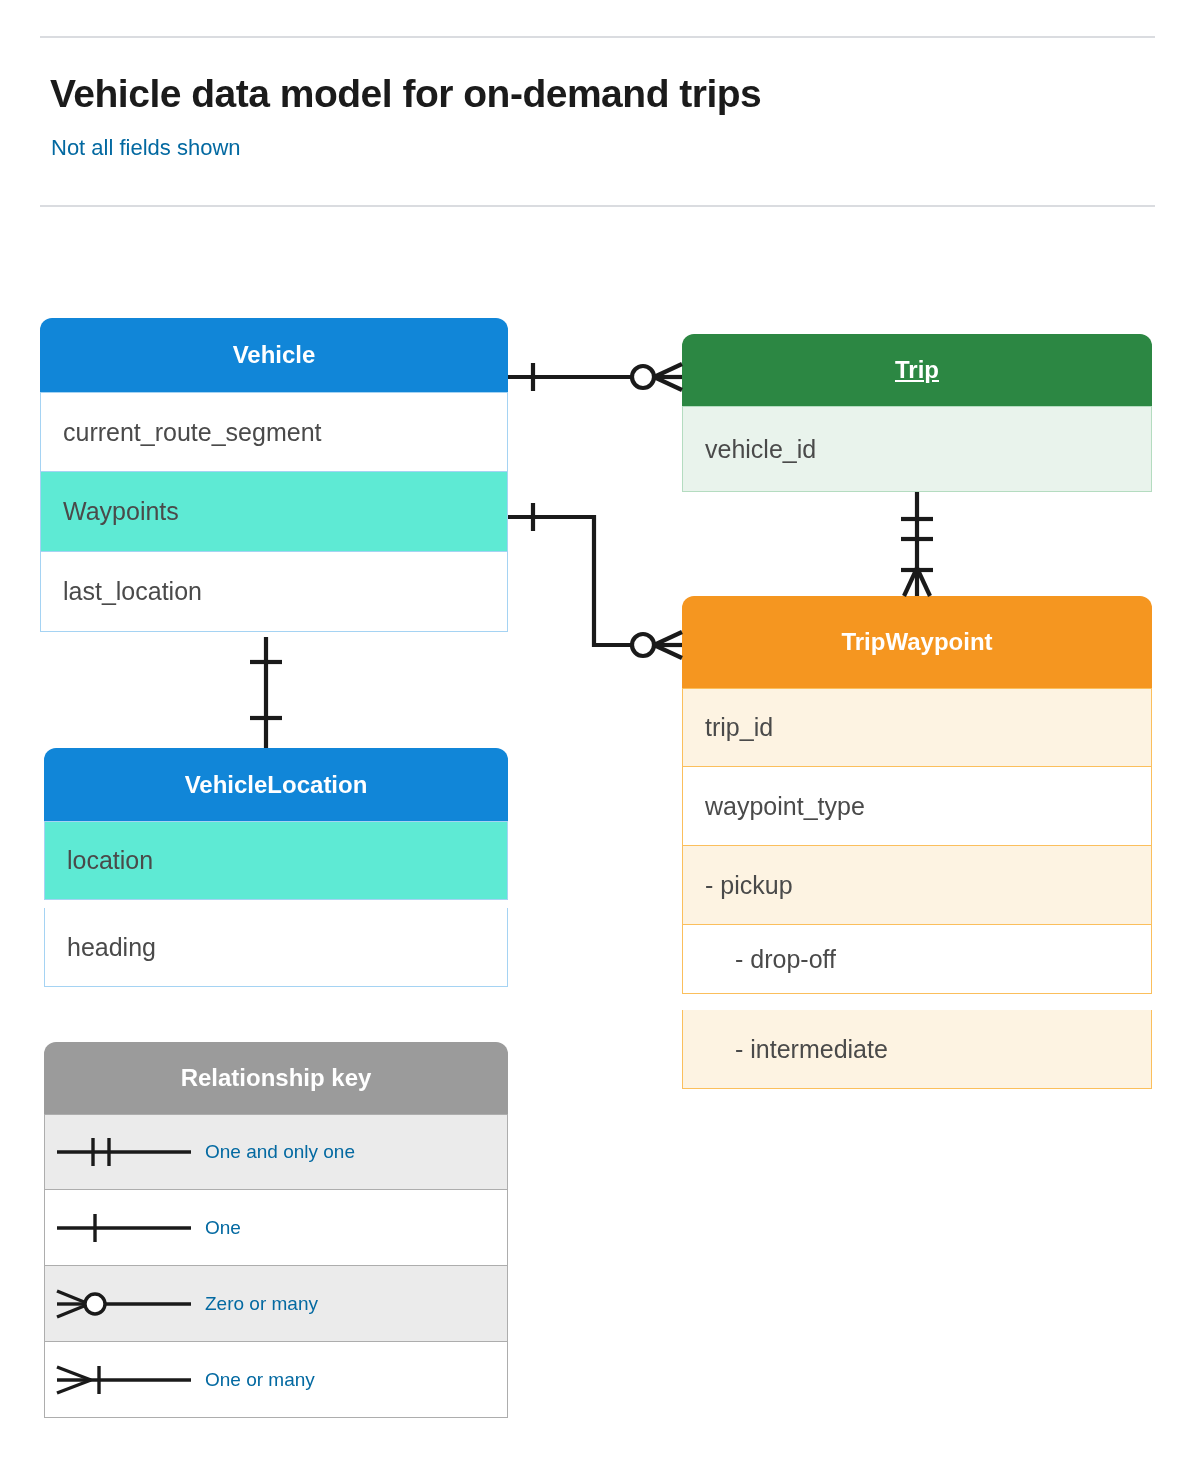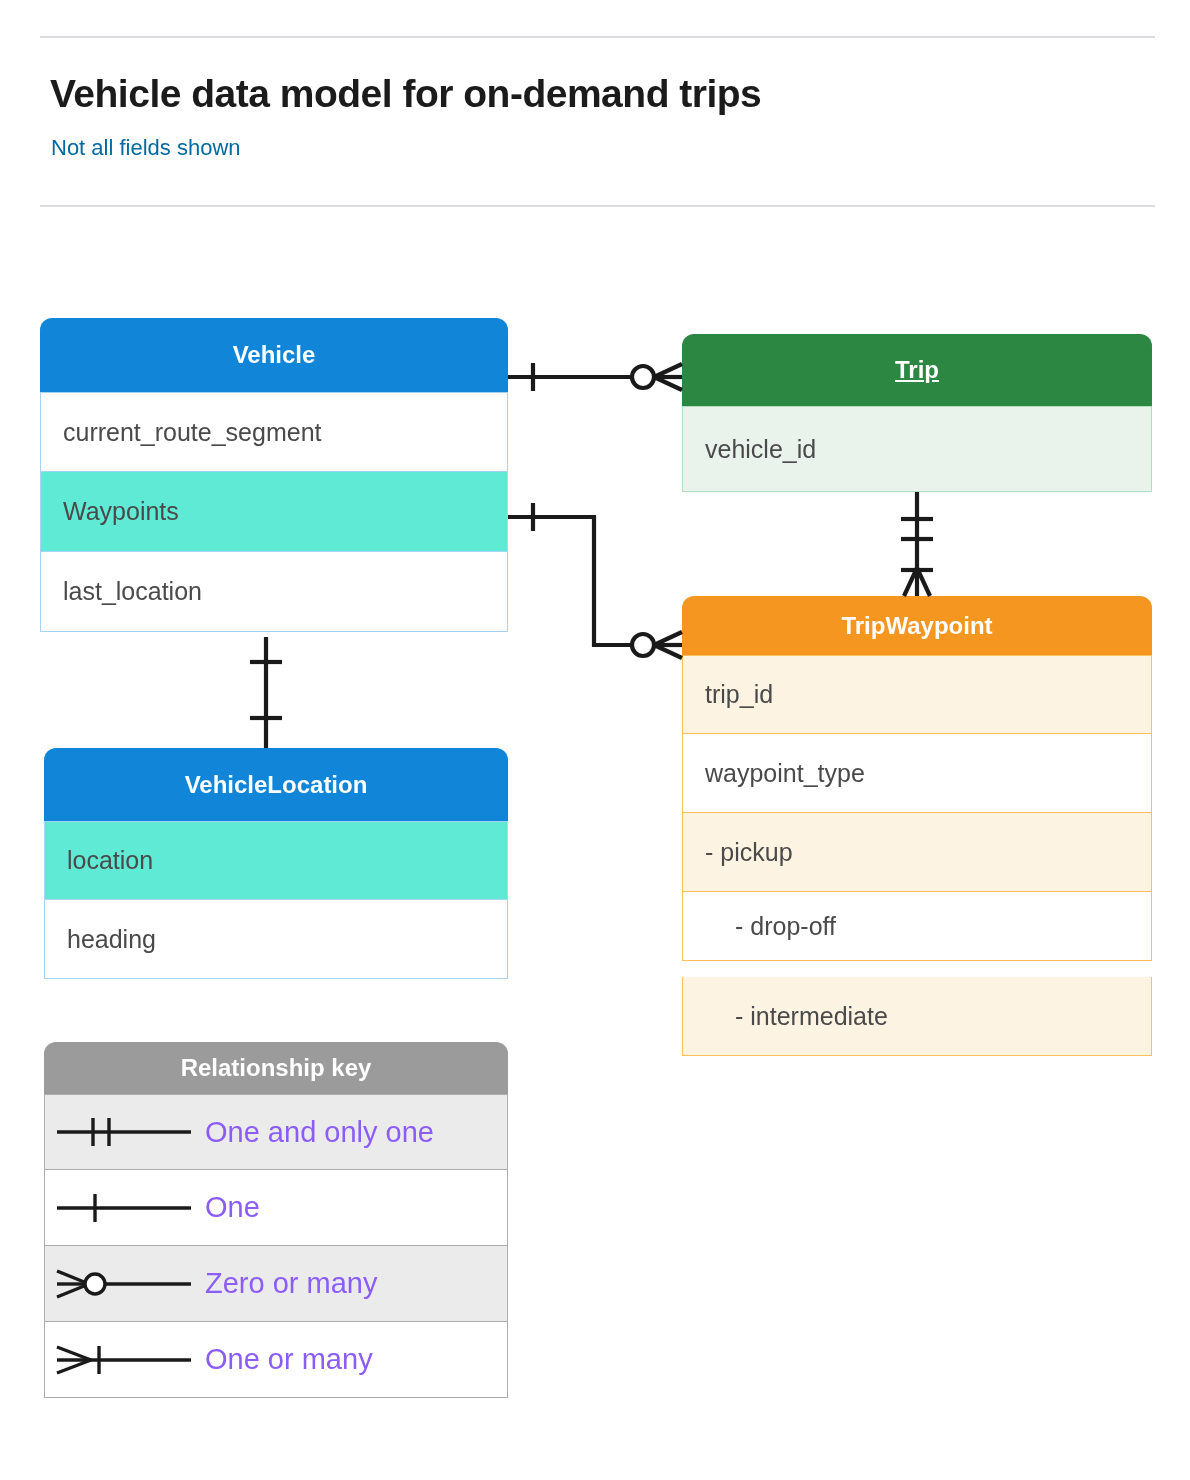--- a/index.html
+++ b/index.html
@@ -102,21 +102,21 @@
   .pal-orange .entity-row.plain { background: #ffffff; }
 
   
   .legend {
     position: absolute;
     left: 44px;
     top: 1042px;
     width: 464px;
   }
   .legend-header {
-    height: 52px;
+    height: 72px;
     border-radius: 12px 12px 0 0;
     background: #9b9b9b;
     color: #ffffff;
     font-size: 24px;
     font-weight: 700;
     display: flex;
     align-items: center;
     justify-content: center;
   }
   .legend-row {
@@ -131,22 +131,22 @@
   .legend-row.alt { background: #ebebeb; }
   .legend-row.plain { background: #ffffff; }
   .legend-symbol {
     width: 160px;
     flex: 0 0 160px;
     display: flex;
     align-items: center;
     justify-content: center;
   }
   .legend-label {
-    font-size: 29px;
-    color: #8b5cf6;
+    font-size: 19px;
+    color: #0369a1;
     white-space: nowrap;
   }
 
   
   #connectors {
     position: absolute;
     left: 0;
     top: 0;
     width: 1190px;
     height: 1480px;
@@ -185,35 +185,35 @@
   </div>
 
   <div class="entity pal-green" style="left:682px; top:334px; width:470px;">
     <div class="entity-header" style="height:72px;">Trip</div>
     <div class="entity-rows">
       <div class="entity-row first alt" style="height:86px;">vehicle_id</div>
     </div>
   </div>
 
   <div class="entity pal-orange" style="left:682px; top:596px; width:470px;">
-    <div class="entity-header" style="height:59px;">TripWaypoint</div>
+    <div class="entity-header" style="height:92px;">TripWaypoint</div>
     <div class="entity-rows">
       <div class="entity-row first alt" style="height:79px;">trip_id</div>
       <div class="entity-row plain" style="height:79px;">waypoint_type</div>
       <div class="entity-row alt" style="height:79px; padding-left:22px;">-  pickup</div>
       <div class="entity-row plain" style="height:69px; padding-left:52px;">-  drop-off</div>
       <div class="entity-row alt" style="height:79px; padding-left:52px;margin-top:16px;">-  intermediate</div>
     </div>
   </div>
 
   <div class="entity pal-blue" style="left:44px; top:748px; width:464px;">
     <div class="entity-header" style="height:73px;">VehicleLocation</div>
     <div class="entity-rows">
       <div class="entity-row first alt" style="height:79px;">location</div>
-      <div class="entity-row plain" style="height:79px;">heading</div>
+      <div class="entity-row plain" style="height:79px;margin-top:8px;">heading</div>
     </div>
   </div>
 
   <div class="legend">
     <div class="legend-header">Relationship key</div>
 
     <div class="legend-row first alt">
       <div class="legend-symbol">
         <svg width="140" height="40" viewBox="0 0 140 40" aria-hidden="true">
           <line x1="2" y1="20" x2="136" y2="20" stroke="#1a1a1a" stroke-width="3.4"></line>

